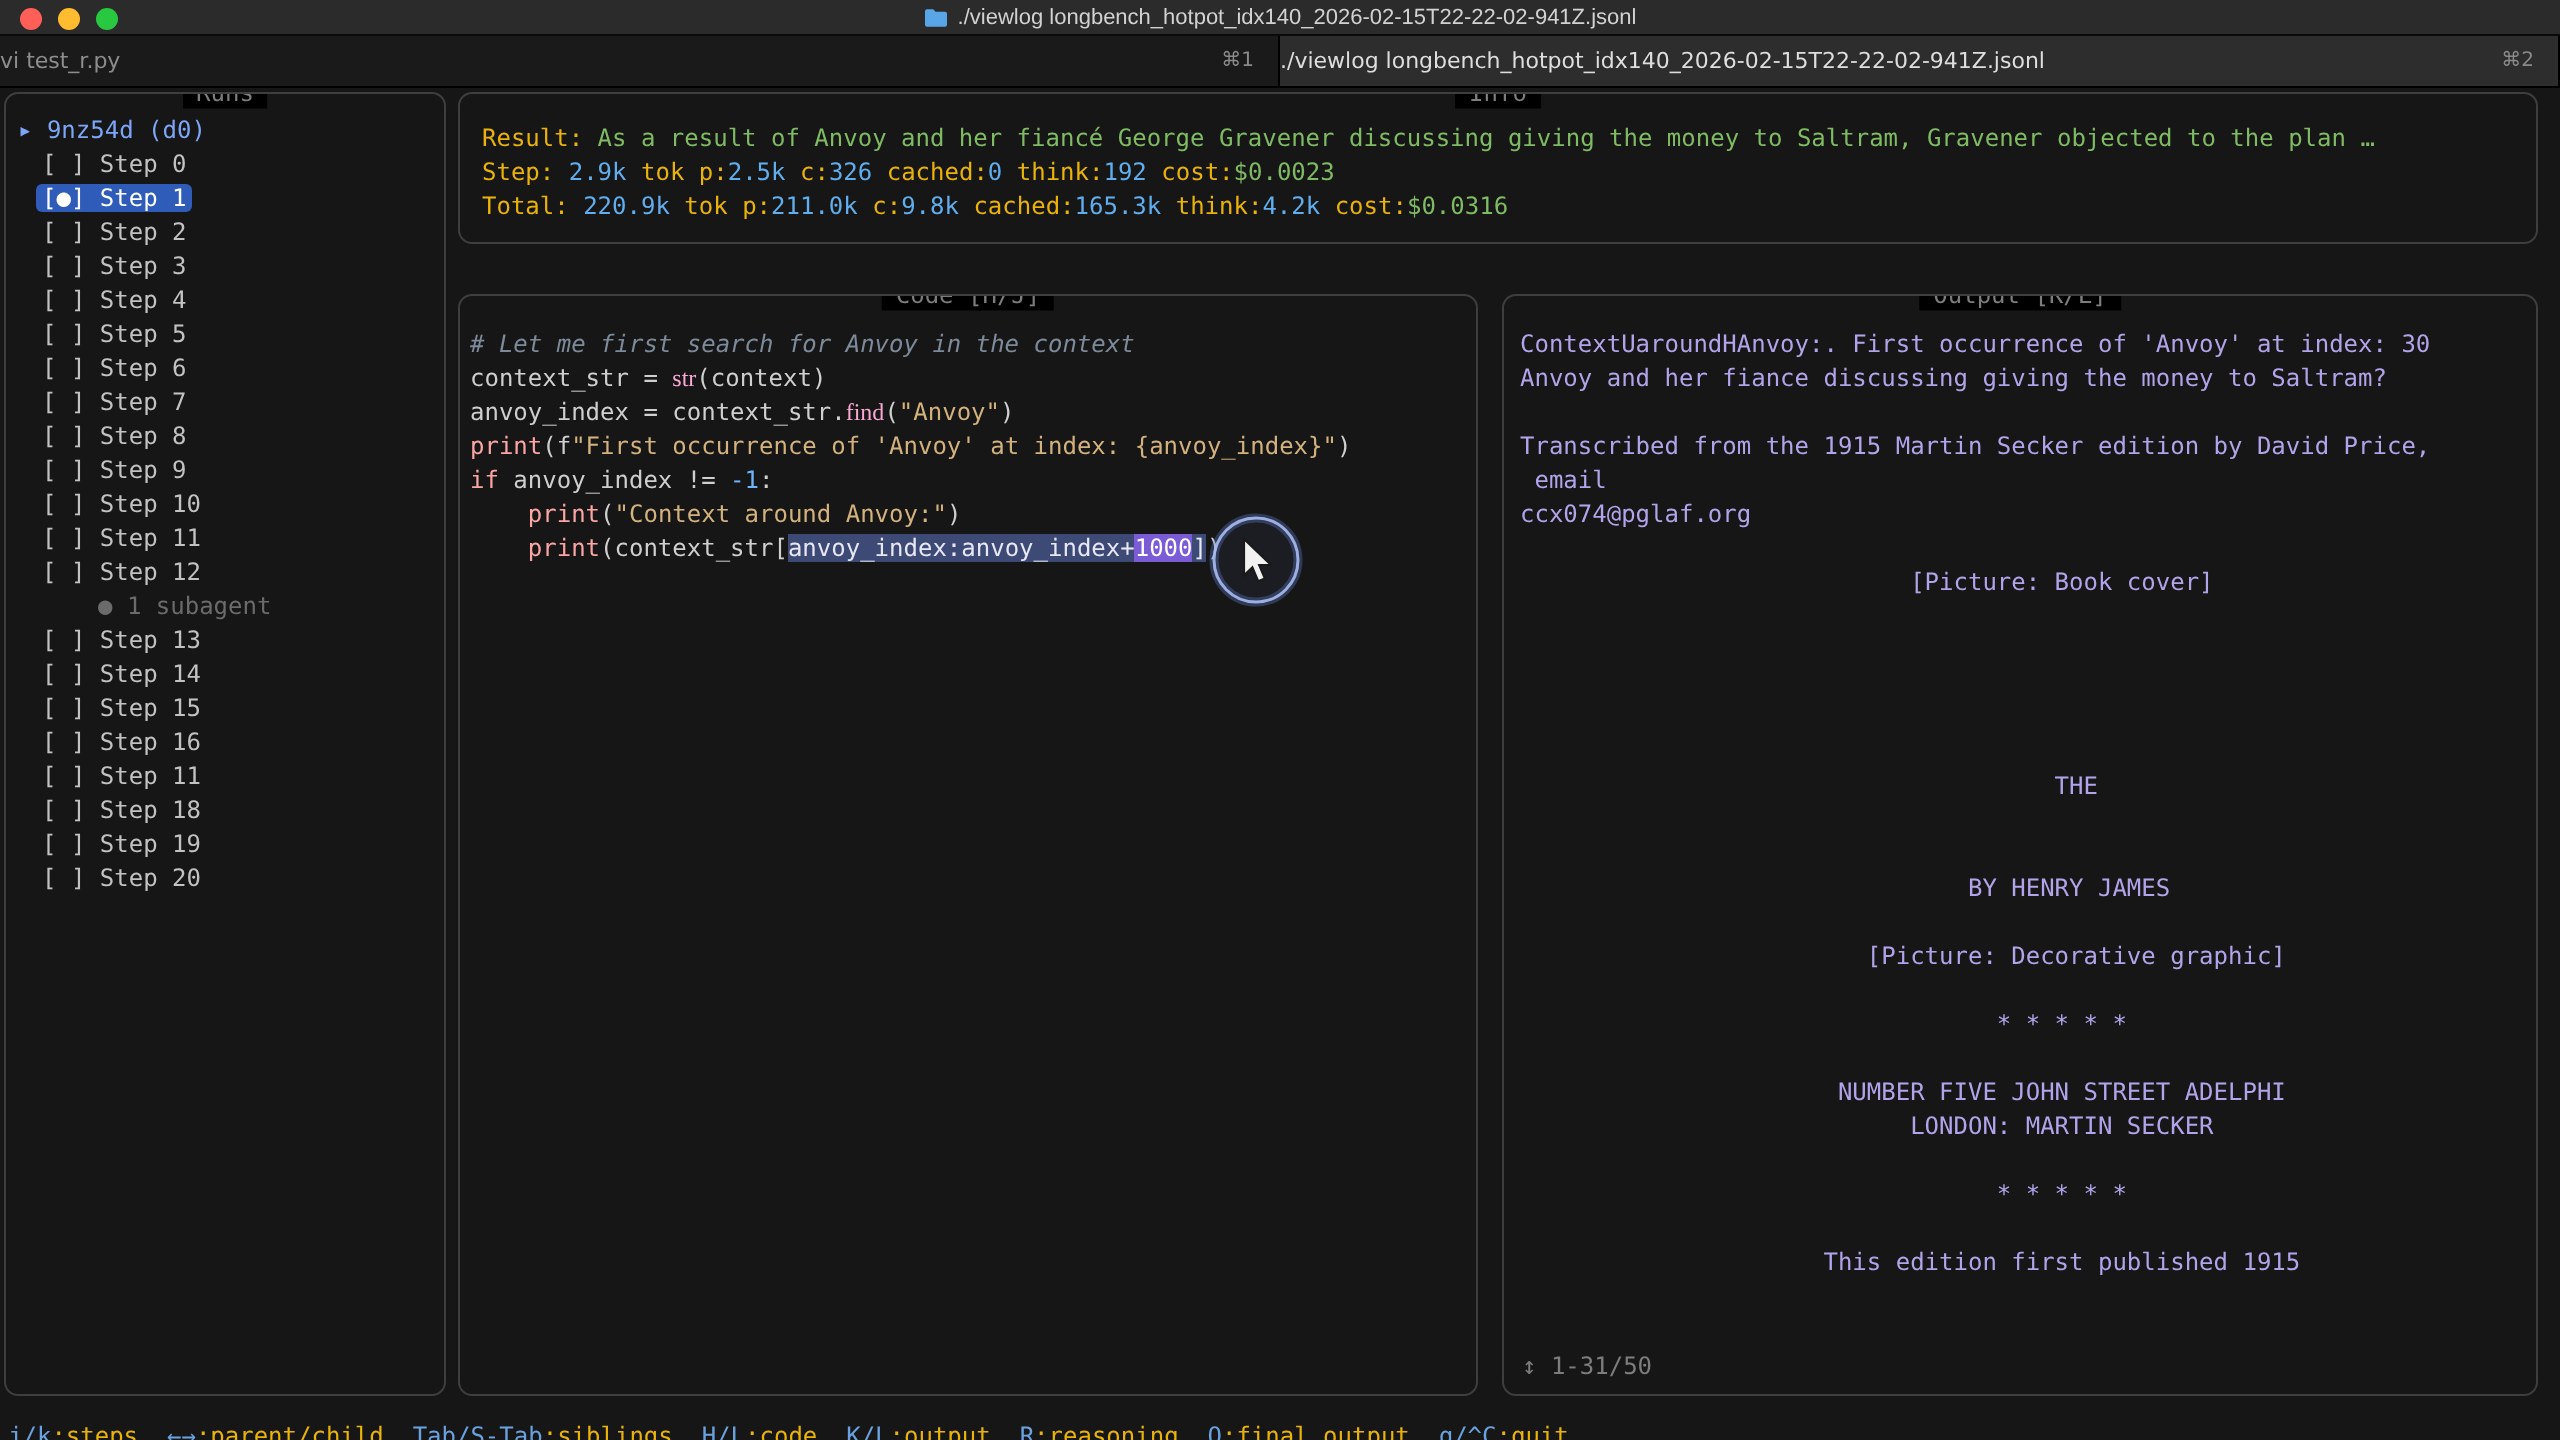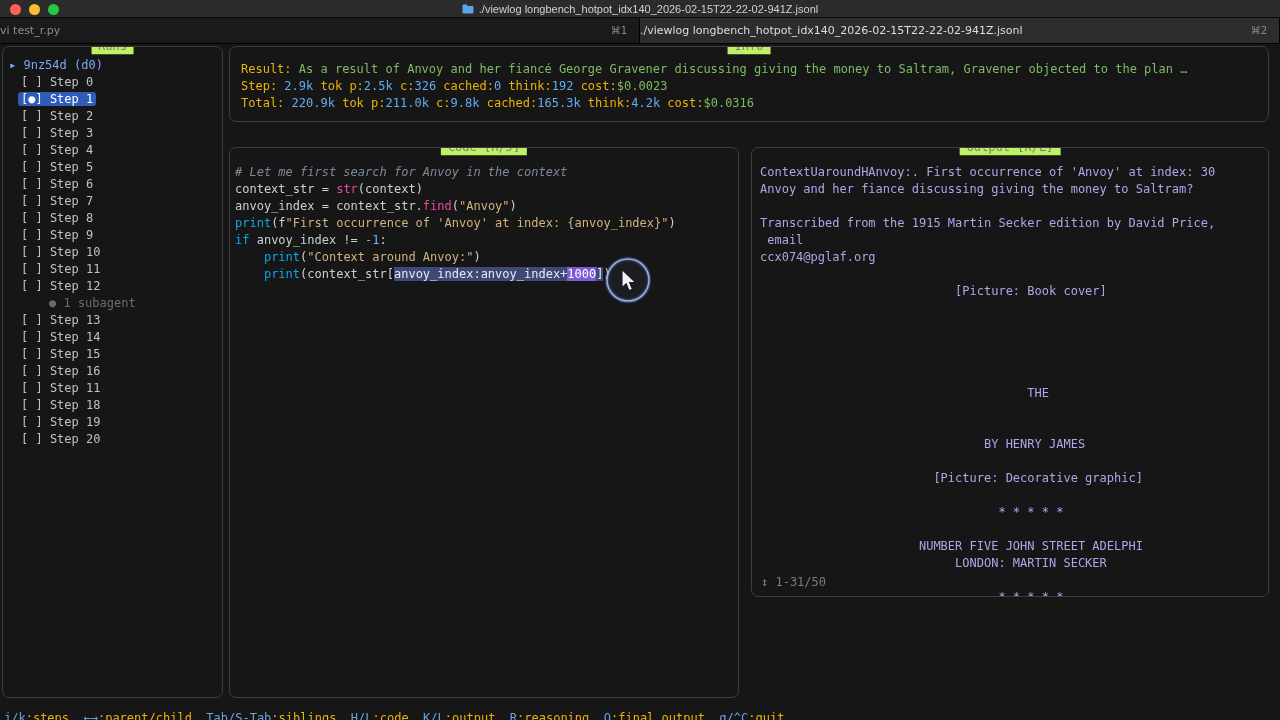--- a/index.html
+++ b/index.html
@@ -20,26 +20,26 @@
 
   
   .tabbar{position:absolute;left:0;top:18px;width:1280px;height:26px;background:#0e0e0e;display:flex;border-bottom:1px solid #000;}
   .tab{position:relative;width:640px;display:flex;align-items:center;justify-content:flex-start;
        font-family:"DejaVu Sans","Liberation Sans",sans-serif;font-size:11px;color:#8d8d8d;background:#1a1a1a;border-right:1px solid #000;}
   .tab.active{background:#2d2d2d;color:#dedede;}
   .tab .tshort{position:absolute;right:12px;color:#8a8a8a;font-size:10px;}
 
   
   .panel{position:absolute;border:1px solid #3e3e3e;border-radius:7px;background:#161616;overflow:hidden;}
-  .panel-title{position:absolute;top:-1px;left:50%;transform:translate(-50%,-45%);background:#bef264;padding:0 7px;
+  .panel-title{position:absolute;top:-1px;left:50%;transform:translate(-50%,-45%);background:#000000;padding:0 7px;
                color:#7d7d7d;font-size:12px;line-height:15px;white-space:nowrap;z-index:2;}
   .runs-panel{left:2px;top:46px;width:221px;height:652px;}
   .info-panel{left:229px;top:46px;width:1040px;height:76px;}
   .code-panel{left:229px;top:147px;width:510px;height:551px;}
-  .output-panel{left:751px;top:147px;width:518px;height:450px;}
+  .output-panel{left:751px;top:147px;width:518px;height:551px;}
 
   .tline{height:17px;line-height:17px;white-space:pre;overflow:hidden;}
   .info-lines{padding:14px 0 0 11px;}
   .code-lines{padding:16px 0 0 5px;}
   .output-lines{padding:16px 0 0 8px;}
   .output-lines .tline{color:#b2a4ea;}
   .scrollpos{position:absolute;left:9px;bottom:7px;color:#7d7d7d;}
 
   
   .runs-list{padding:10px 0 0 6px;}
@@ -49,22 +49,22 @@
   .step-inner{padding:0 3px;border-radius:3px;}
   .step-inner.sel{background:#2e5cb8;color:#ffffff;}
   .kind-subagent{color:#6b6b6b;padding-left:40px;}
 
   
   .c-dim{color:#eab308;}
   .c-pl{color:#cfcfcf;}
   .c-num{color:#61aeee;}
   .c-grn{color:#7fbb63;}
   .c-cm{color:#7d8a99;font-style:italic;}
-  .c-kw{color:#0ea5e9;}
-  .c-fn{color:#ec4899;}
+  .c-kw{color:#fca5a5;}
+  .c-fn{color:#f9a8d4;font-family:Liberation Serif, serif;}
   .c-st{color:#d4b27e;}
   .c-nu{color:#6cb6ff;}
   .c-sel{background:#3e4a76;color:#e8e8f4;}
   .c-hl{background:#7b5cd6;color:#ffffff;}
   .c-key{color:#6aa1e0;}
 
   
   .statusbar{position:absolute;left:4px;top:710px;width:1272px;height:17px;line-height:17px;white-space:pre;overflow:hidden;}
 
   

